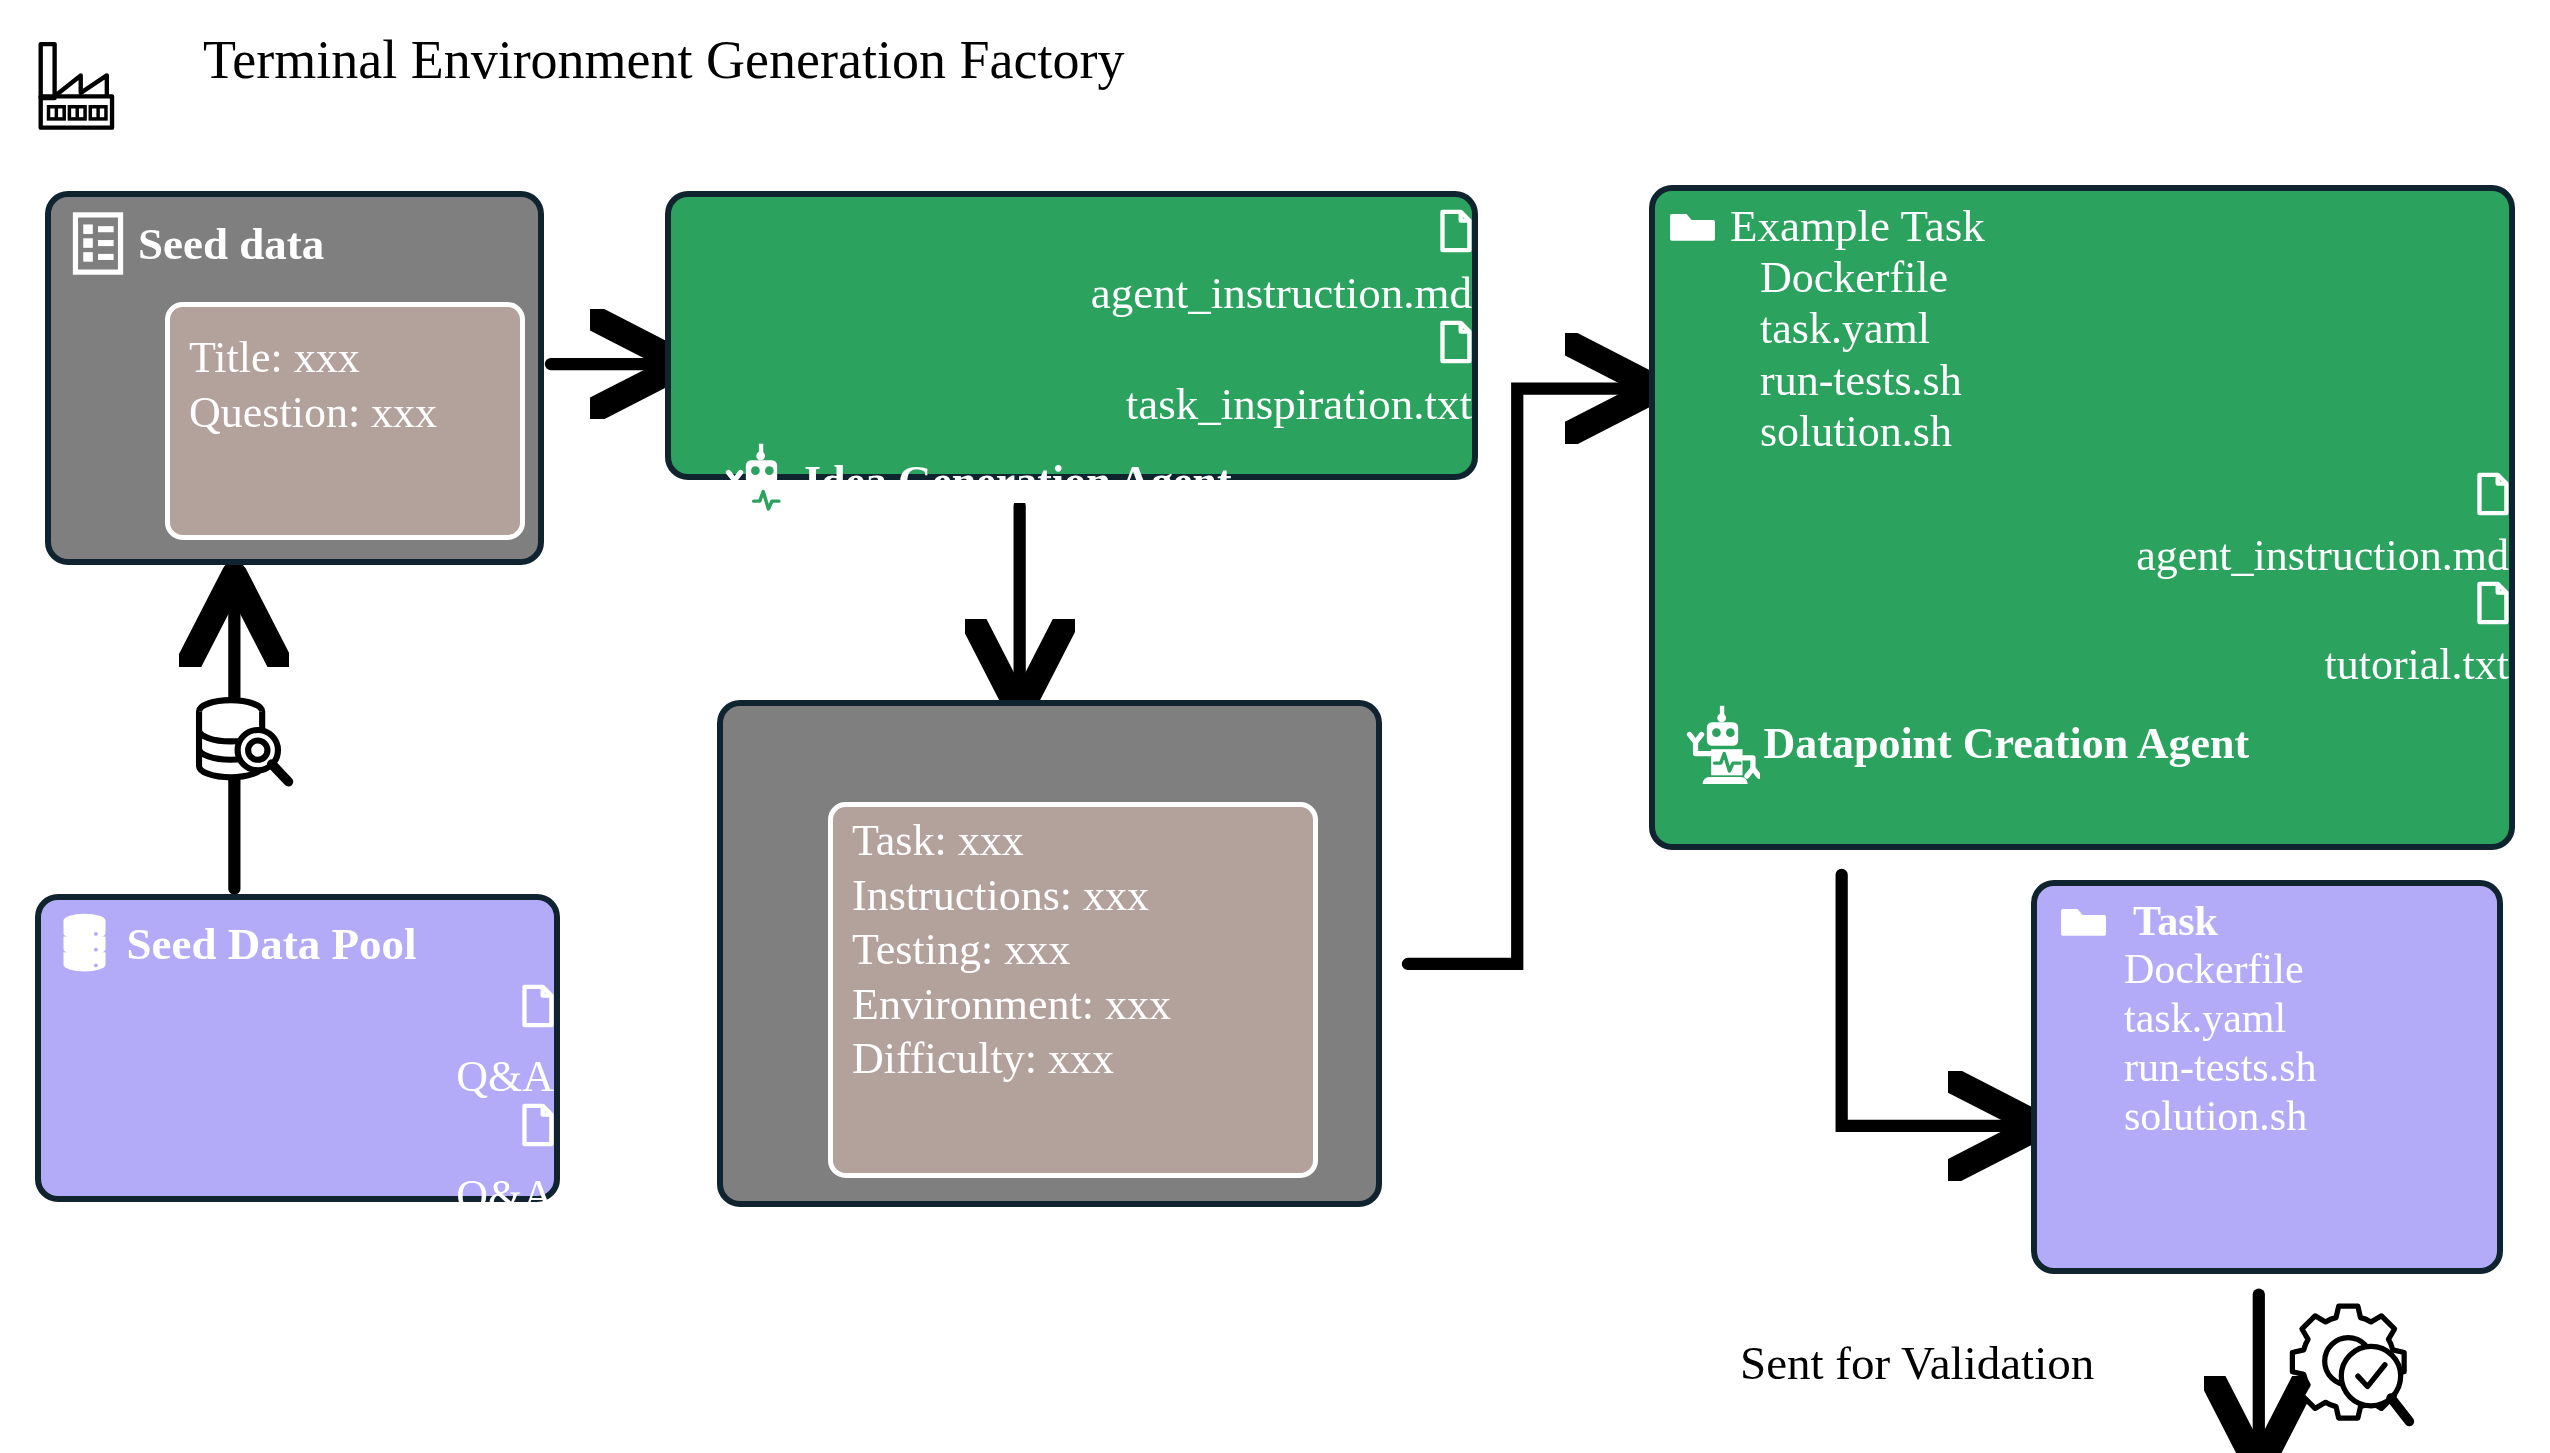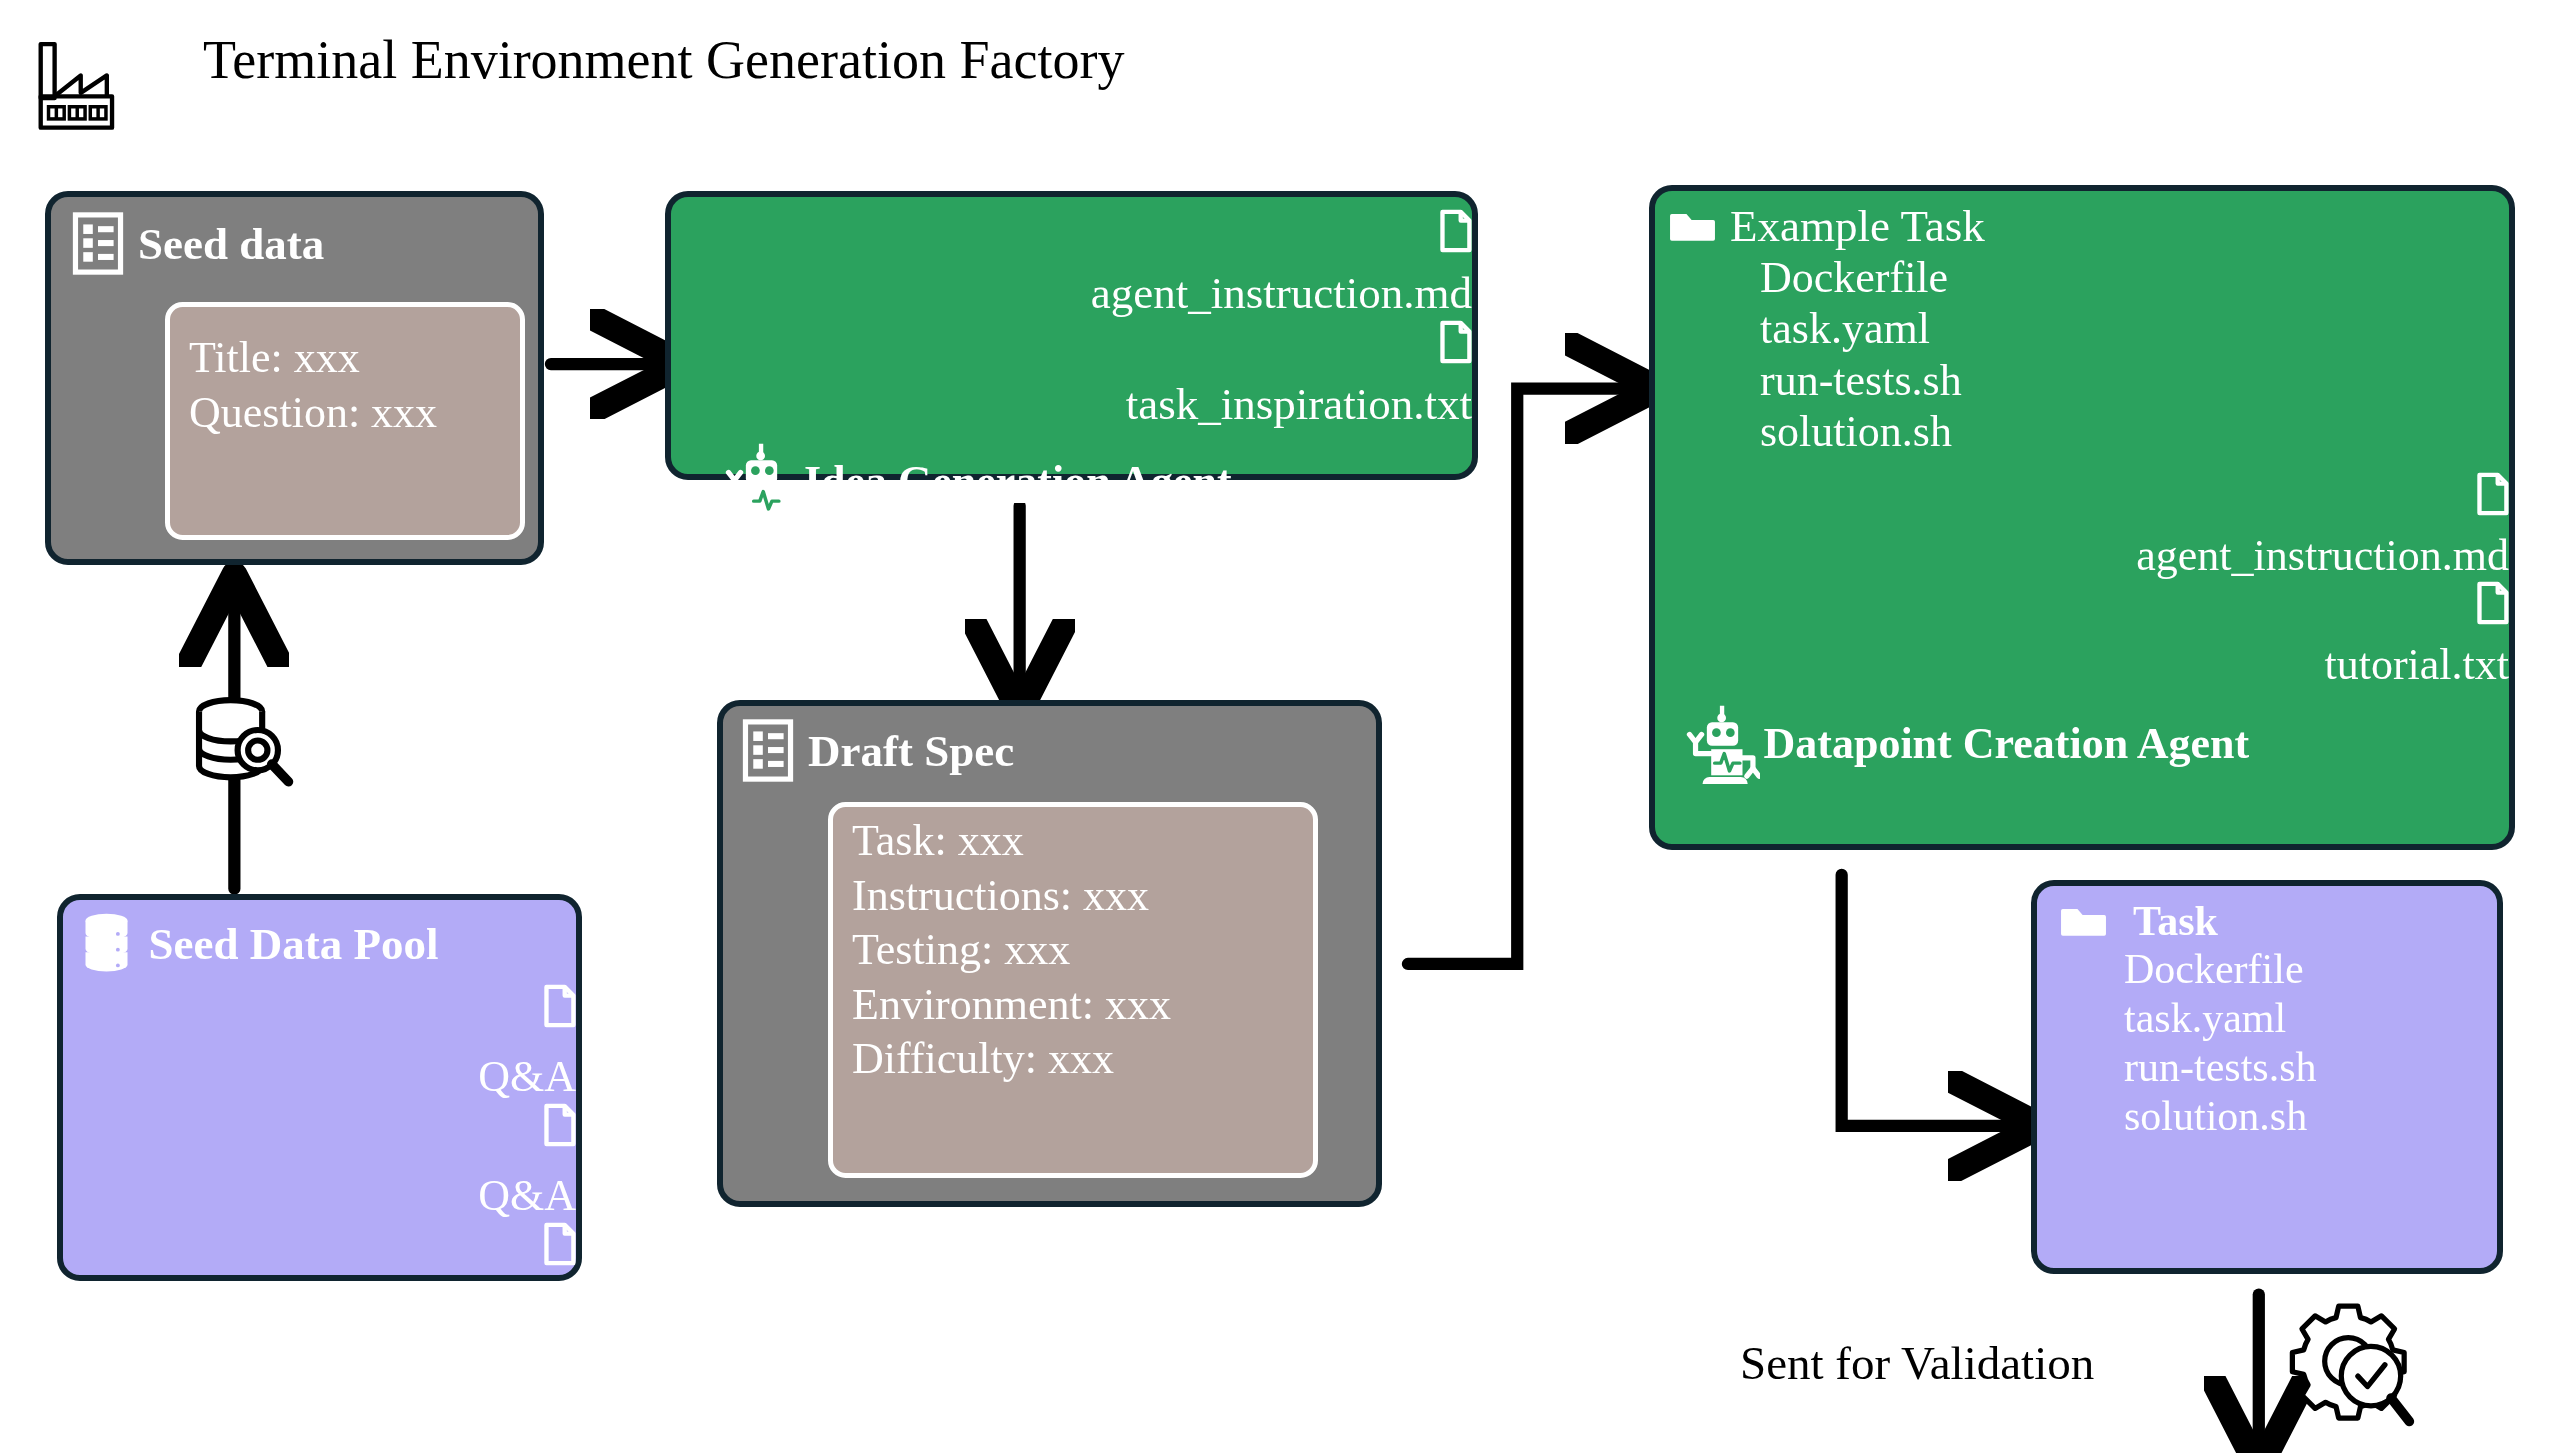--- a/index.html
+++ b/index.html
@@ -132,21 +132,21 @@
 
   #node-task {
     left: 2031px; top: 880px; width: 472px; height: 394px;
   }
   #node-task .node-head { padding: 10.5px 0 0 23px; gap: 26px; }
   #node-task .node-title { font-size: 42px; }
   #node-task .indented { padding-left: 87px; }
   #node-task .plain-line { font-size: 42px; line-height: 1.17; }
 
   #node-seed-pool {
-    left: 57px; top: 894px; width: 525px; height: 387px;
+    left: 35px; top: 894px; width: 525px; height: 308px;
   }
   #node-seed-pool .node-head { padding: 12.2px 0 0 19px; gap: 17.5px; }
   #node-seed-pool .node-title { font-size: 45px; }
   #node-seed-pool .qa-list { padding: 8.7px 0 0 96px; }
   #node-seed-pool .file-row { gap: 23px; }
   #node-seed-pool .file-label { font-size: 44px; line-height: 1.18; }
 
   
   #arrows {
     position: absolute; left: 0; top: 0; width: 2550px; height: 1454px;
@@ -316,41 +316,20 @@
             </g>
             <path d="M34 68 h7 l4 -11 l6 20 l4 -9 h8" fill="none" stroke="#2ba25e" stroke-width="4" stroke-linecap="round" stroke-linejoin="round"></path>
           </svg>
         </span>
         <span class="node-title">Idea Generation Agent</span>
       </div>
     </div>
   </div>
 
   <div class="node gray" id="node-draft-spec">
-    <div class="node-head">
-      <span>
-        <svg class="icon-svg" viewBox="0 0 60 74" width="52" height="65">
-          <rect x="4" y="4" width="52" height="66" fill="none" stroke="#ffffff" stroke-width="6"></rect>
-          <g fill="#ffffff">
-            <rect x="13" y="15" width="11" height="11"></rect>
-            <rect x="13" y="31" width="11" height="11"></rect>
-            <rect x="13" y="47" width="11" height="11"></rect>
-            <rect x="30" y="17" width="18" height="7"></rect>
-            <rect x="30" y="33" width="18" height="7"></rect>
-            <rect x="30" y="49" width="18" height="7"></rect>
-          </g>
-          <g fill="none" stroke="#ffffff" stroke-width="3">
-            <rect x="16" y="18" width="5" height="5"></rect>
-            <rect x="16" y="34" width="5" height="5"></rect>
-            <rect x="16" y="50" width="5" height="5"></rect>
-          </g>
-        </svg>
-      </span>
-      <span class="node-title">Draft Spec</span>
-    </div>
     <div class="inner-panel">
       <div class="spec-line">Task: xxx</div>
       <div class="spec-line">Instructions: xxx</div>
       <div class="spec-line">Testing: xxx</div>
       <div class="spec-line">Environment: xxx</div>
       <div class="spec-line">Difficulty: xxx</div>
     </div>
   </div>
 
   <div class="node green" id="node-example-task">

